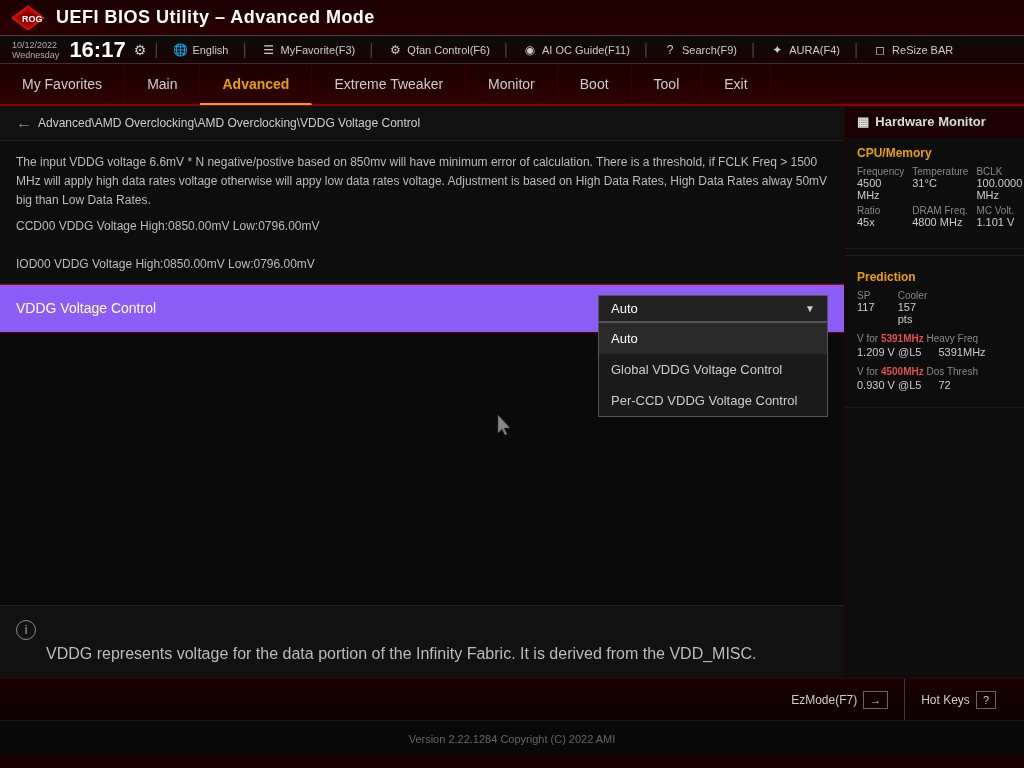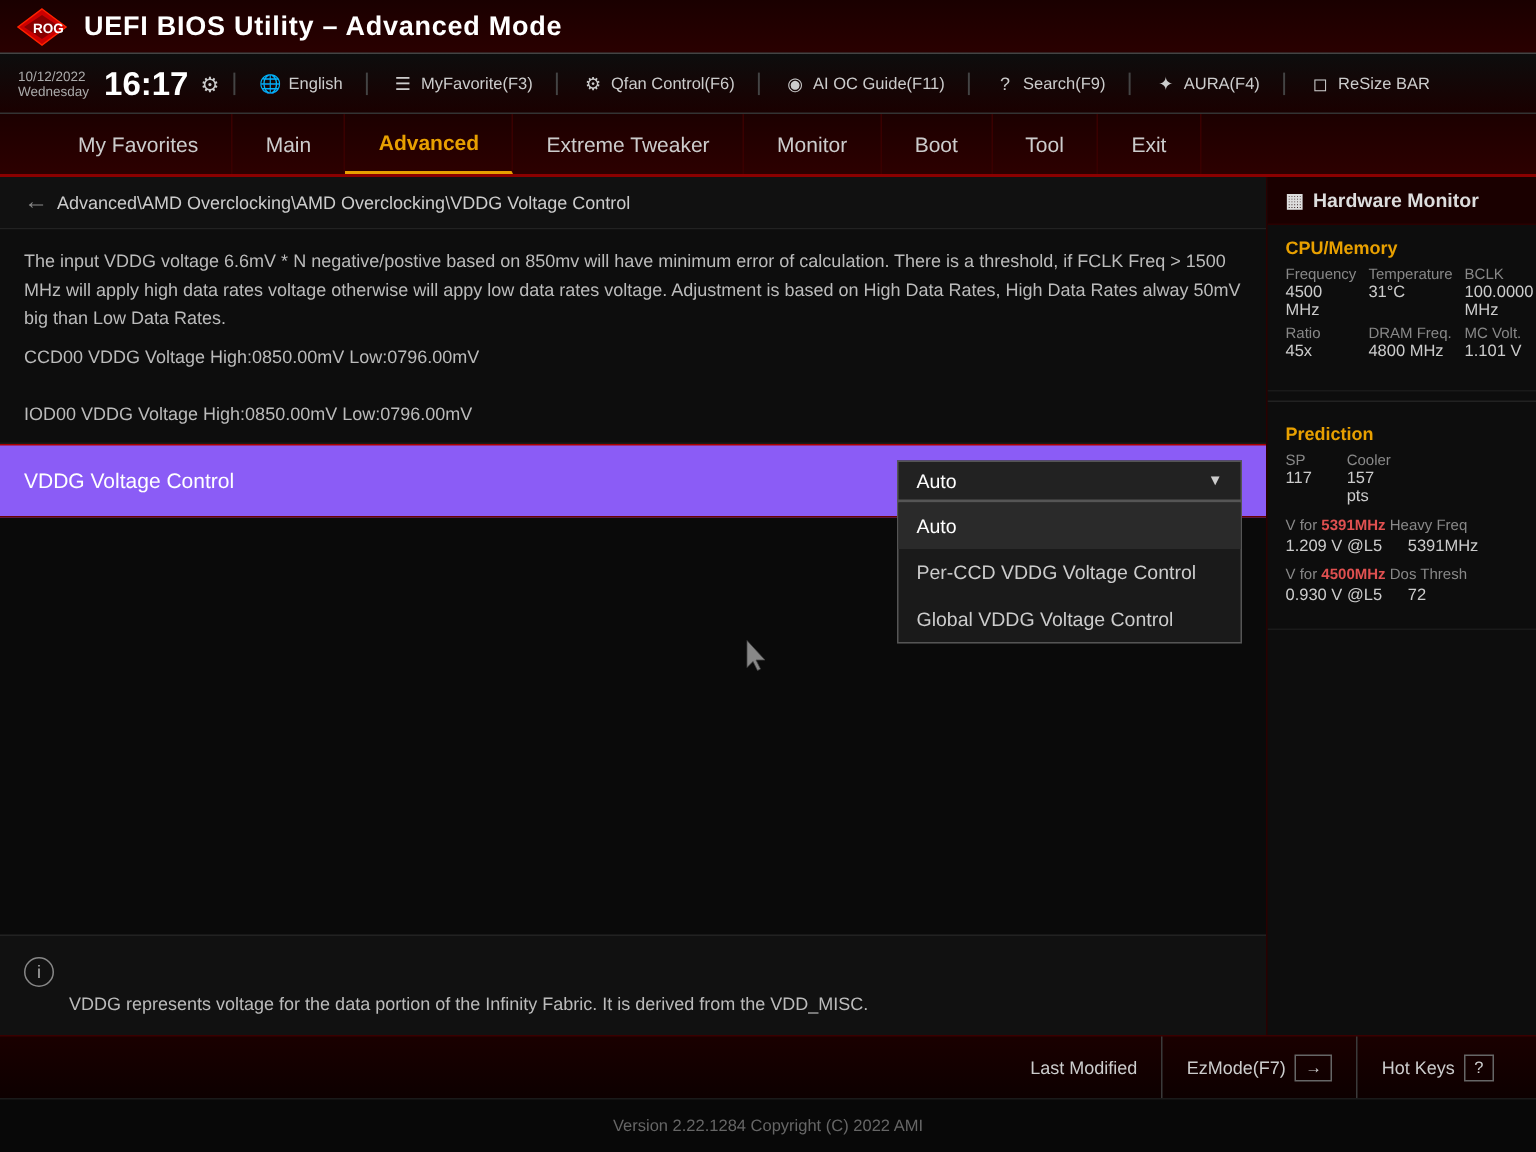--- a/index.html
+++ b/index.html
@@ -42,21 +42,21 @@
       letter-spacing: 0.5px;
     }
 
     
     .toolbar {
       background: linear-gradient(180deg, #0d0d0d 0%, #1a0000 100%);
       display: flex;
       align-items: center;
       padding: 4px 12px;
       gap: 6px;
-      height: 40px;
+      height: 28px;
       border-bottom: 1px solid #333;
     }
     .toolbar-item {
       display: flex;
       align-items: center;
       gap: 4px;
       color: #ccc;
       font-size: 11px;
       padding: 2px 6px;
       cursor: pointer;
@@ -72,24 +72,23 @@
     }
     .toolbar-sep {
       color: #444;
       margin: 0 2px;
     }
 
     
     .nav-tabs {
       background: linear-gradient(180deg, #1c0000 0%, #2d0000 100%);
       display: flex;
-      align-items: flex-start;
+      align-items: center;
       height: 42px;
       border-bottom: 2px solid #8B0000;
-      padding-left: 30px;
     }
     .nav-tab {
       padding: 0 22px;
       height: 100%;
       display: flex;
       align-items: center;
       color: #ccc;
       font-size: 14px;
       cursor: pointer;
       border-right: 1px solid #3a0000;
@@ -236,21 +235,21 @@
       border-radius: 50%;
       display: flex;
       align-items: center;
       justify-content: center;
       font-size: 12px;
       color: #aaa;
       flex-shrink: 0;
       margin-top: 2px;
     }
     .info-text {
-      font-size: 12px;
+      font-size: 16px;
       color: #bbb;
       line-height: 1.5;
       margin-top: 24px;
     }
 
     
     .hw-monitor {
       width: 180px;
       background: #0d0d0d;
       border-left: 1px solid #2a0000;
@@ -466,22 +465,22 @@
     <div class="setting-row">
       <span class="setting-label">VDDG Voltage Control</span>
       <div class="setting-dropdown-container">
         <div class="setting-value">
           <span class="setting-value-text">Auto</span>
           <span class="dropdown-arrow">▼</span>
         </div>
 
         <div class="dropdown-menu">
           <div class="dropdown-item selected">Auto</div>
+          <div class="dropdown-item">Global VDDG Voltage Control</div>
           <div class="dropdown-item">Per-CCD VDDG Voltage Control</div>
-          <div class="dropdown-item">Global VDDG Voltage Control</div>
         </div>
       </div>
     </div>
 
     <div class="cursor-area">
       <div style="position:relative;left:480px;top:60px;">
         <svg width="20" height="24" viewBox="0 0 20 24">
           <polygon points="2,2 2,20 6,16 9,22 11,21 8,15 14,15" fill="#888" stroke="#444" stroke-width="0.5"></polygon>
         </svg>
       </div>
@@ -572,23 +571,20 @@
           <div class="hw-pred-val">0.930 V @L5</div>
           <div class="hw-pred-val">72</div>
         </div>
       </div>
     </div>
   </div>
 </div>
 
 <div class="status-bar">
   <div class="status-item">
-    <span>Last Modified</span>
-  </div>
-  <div class="status-item">
     <span>EzMode(F7)</span>
     <span style="margin-left:6px;border:1px solid #666;padding:2px 6px;font-size:11px;">→</span>
   </div>
   <div class="status-item">
     <span>Hot Keys</span>
     <span style="margin-left:6px;border:1px solid #666;padding:2px 6px;font-size:11px;">?</span>
   </div>
 </div>
 
 <div class="footer">

